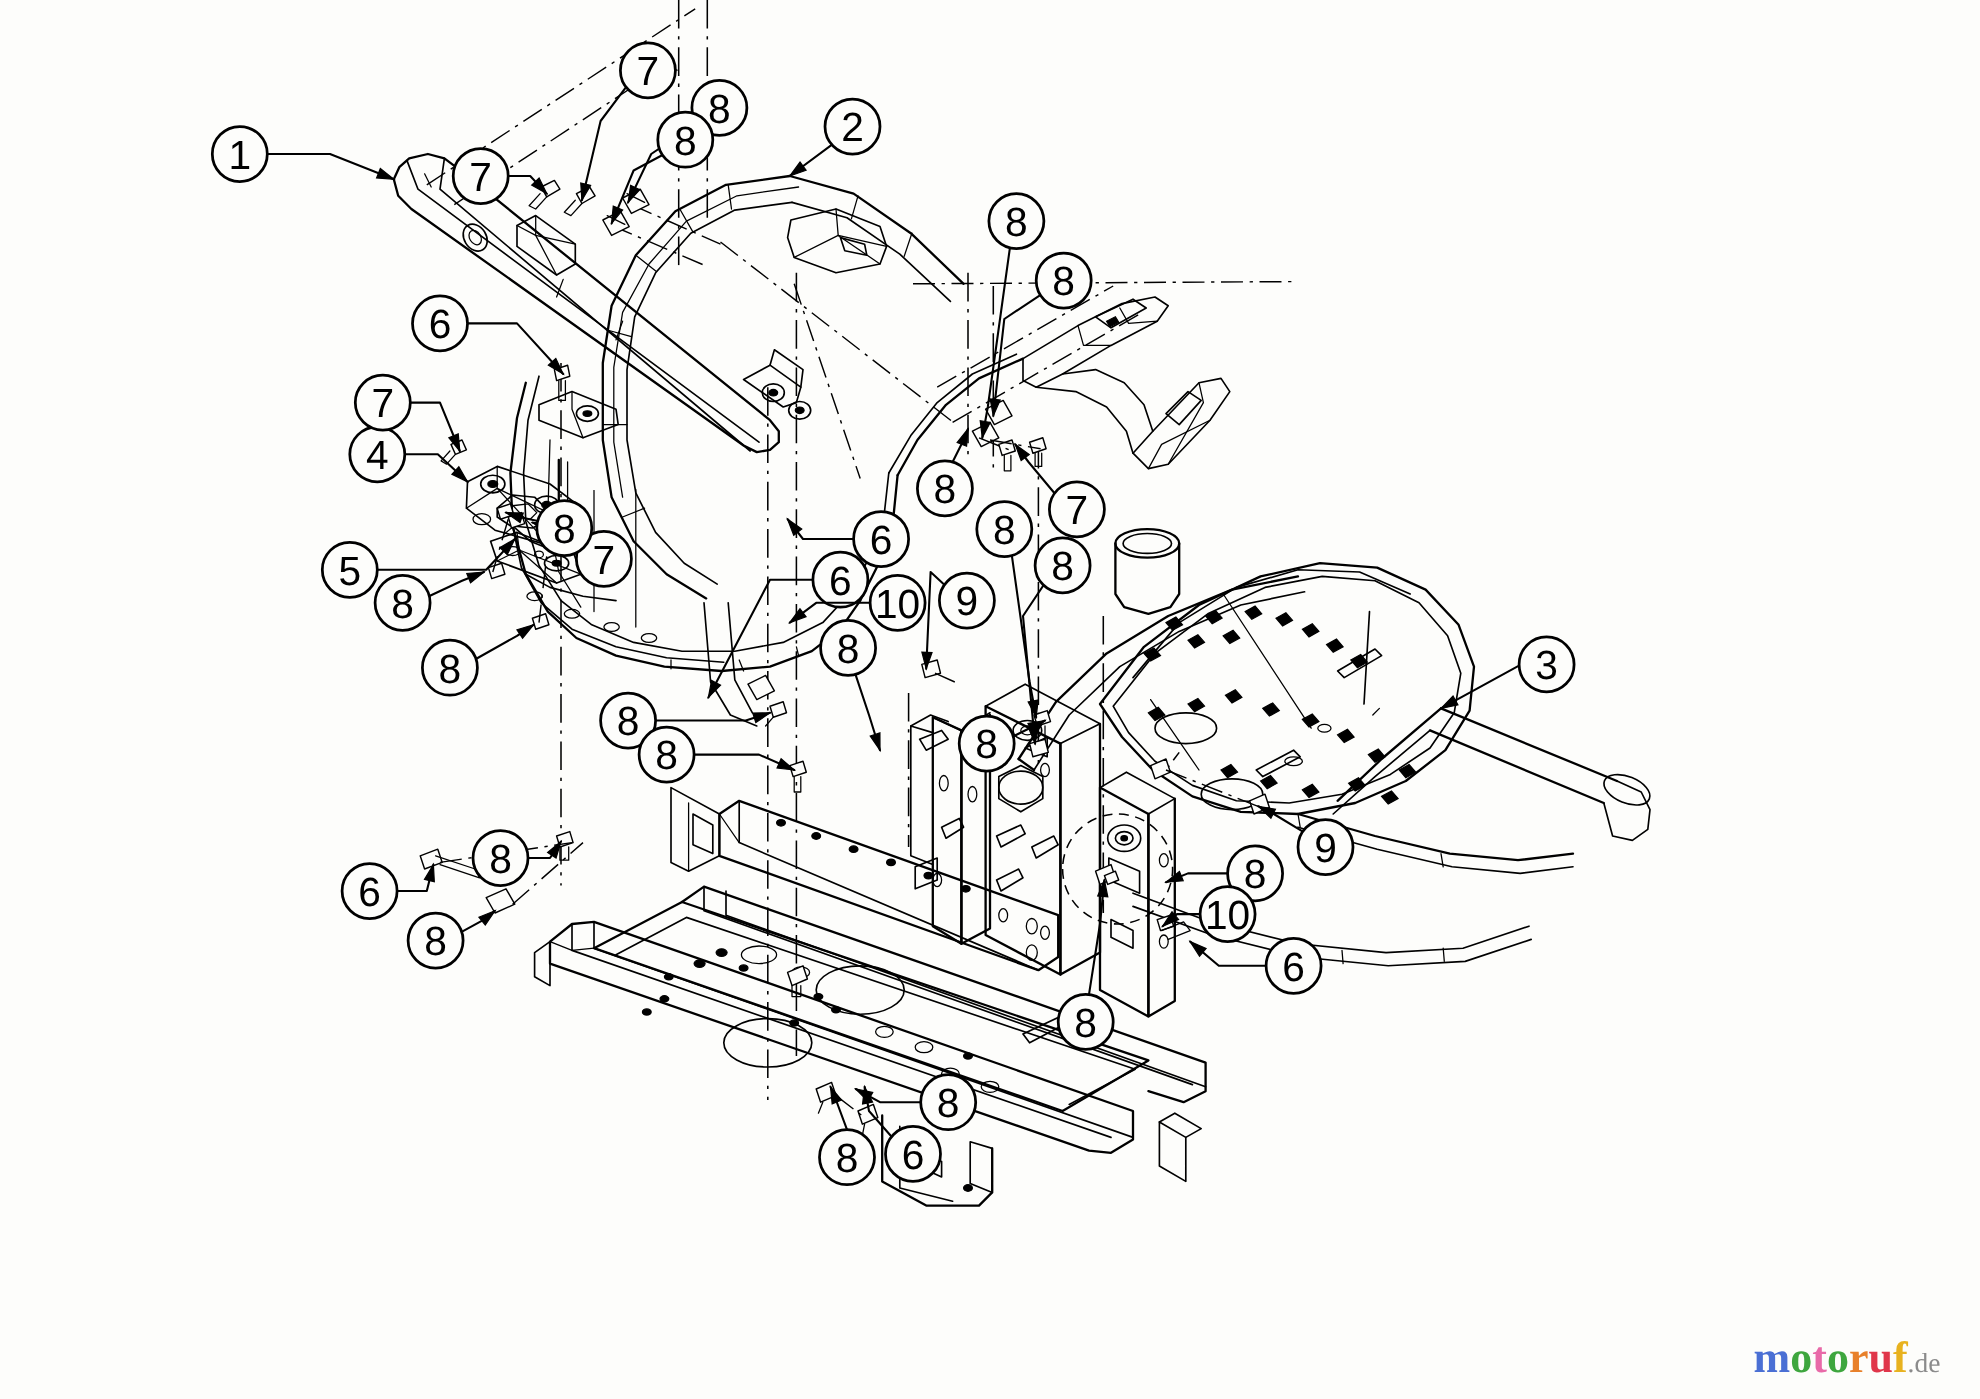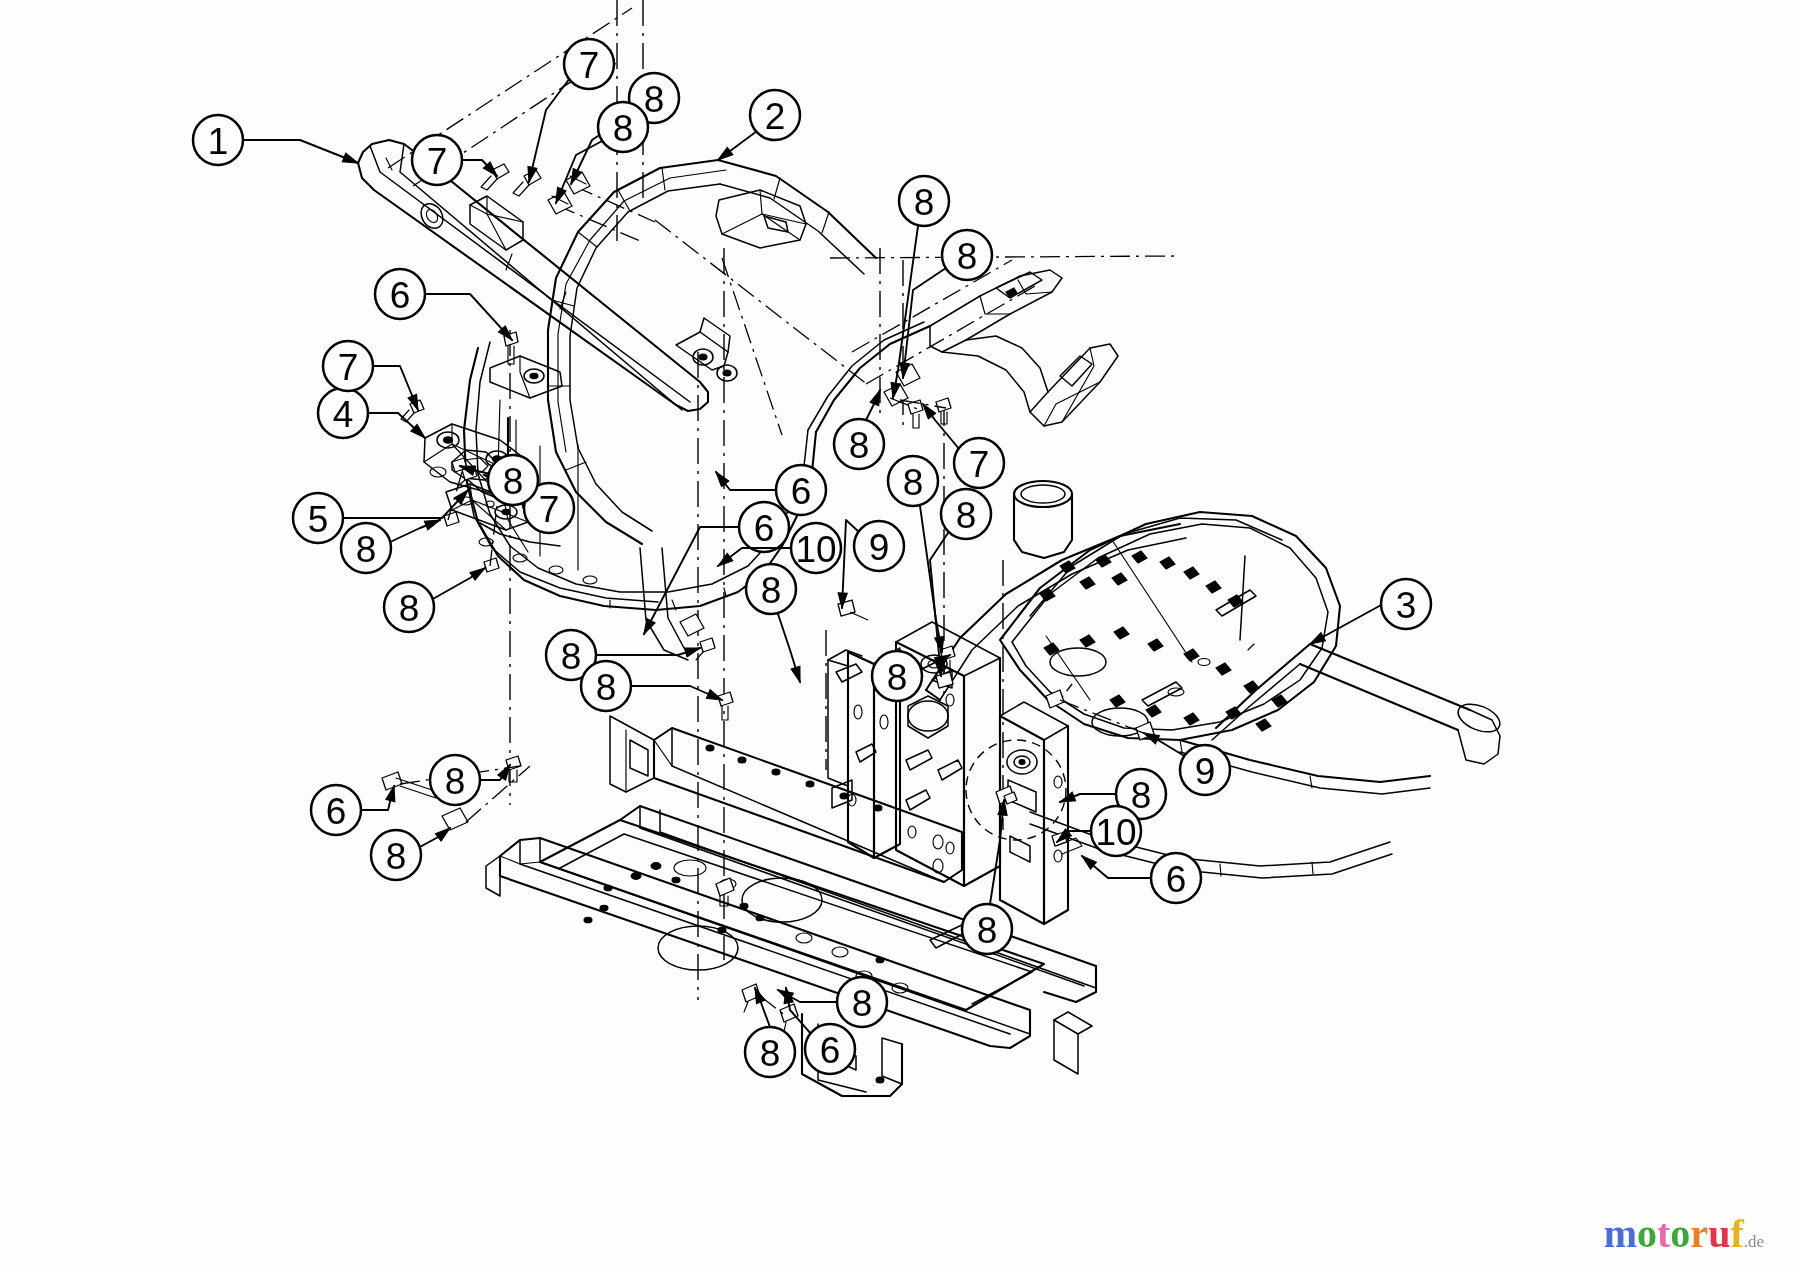--- a/index.html
+++ b/index.html
@@ -73,21 +73,21 @@
   #watermark {
     position: absolute;
     right: 36px;
     bottom: 18px;
     font-family: "Liberation Serif", serif;
     font-size: 40px;
     font-weight: 700;
     white-space: nowrap;
     line-height: 1;
   }
-  #watermark .wm-d { font-size: 17px; font-weight: 400; color: #8b8b8b; letter-spacing: 0px; }
+  #watermark .wm-d { font-size: 25px; font-weight: 400; color: #8b8b8b; letter-spacing: 0px; }
 </style>
 </head>
 <body>
 
 <div id="diagram-root">
 
 <svg id="drawing" viewBox="0 0 1800 1272" xmlns="http://www.w3.org/2000/svg">
 
   <g>
 

